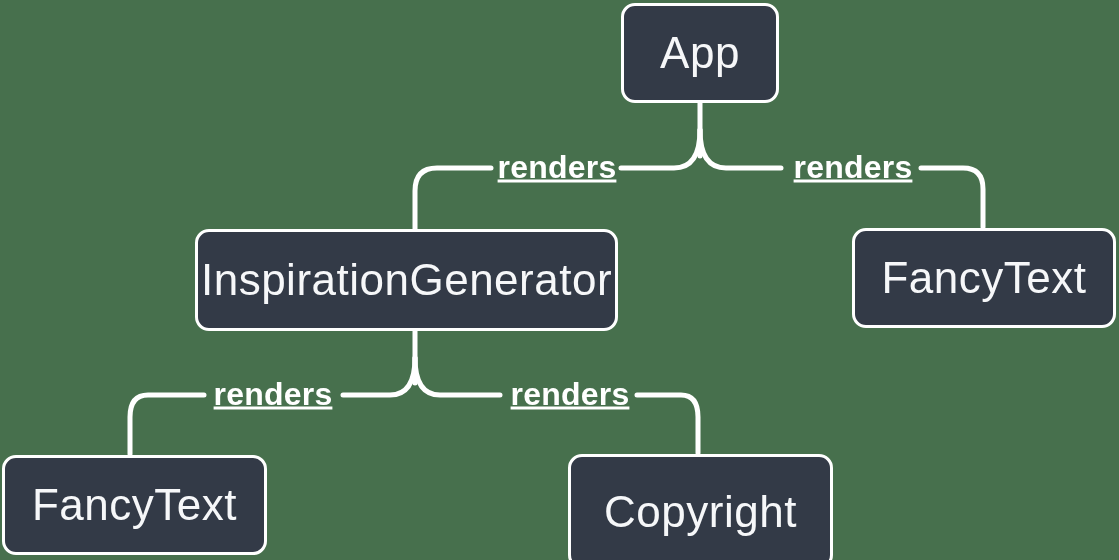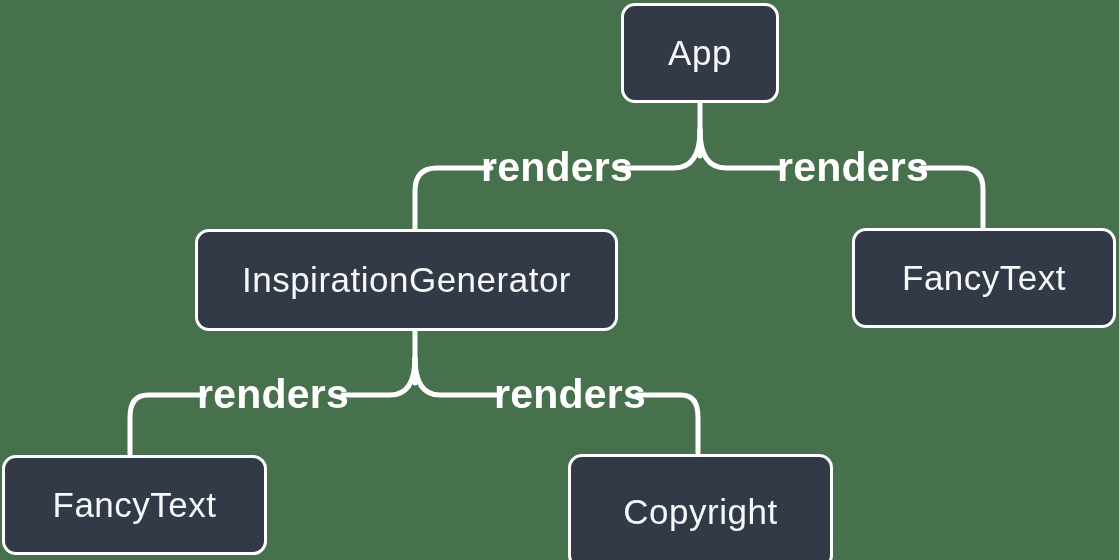--- a/index.html
+++ b/index.html
@@ -34,33 +34,34 @@
   }
   .node {
     position: absolute;
     background: var(--node-fill);
     border: 3px solid var(--node-border);
     border-radius: 14px;
     color: var(--text);
     display: flex;
     align-items: center;
     justify-content: center;
-    font-size: 35px;
+    font-size: 44px;
     font-weight: 500;
     letter-spacing: 0.5px;
     white-space: nowrap;
   }
   .edge-label {
     position: absolute;
     transform: translate(-50%, -50%);
     color: var(--line);
-    font-size: 41px;
+    font-size: 32px;
     font-weight: 700;
     letter-spacing: 0.2px;
     white-space: nowrap;
+    text-decoration: underline;
   }
 </style>
 </head>
 <body>
 
 <div class="stage">
 
   <svg class="connectors" viewBox="0 0 1119 560" xmlns="http://www.w3.org/2000/svg">
 
     <path d="M700,103 L700,156"></path>

